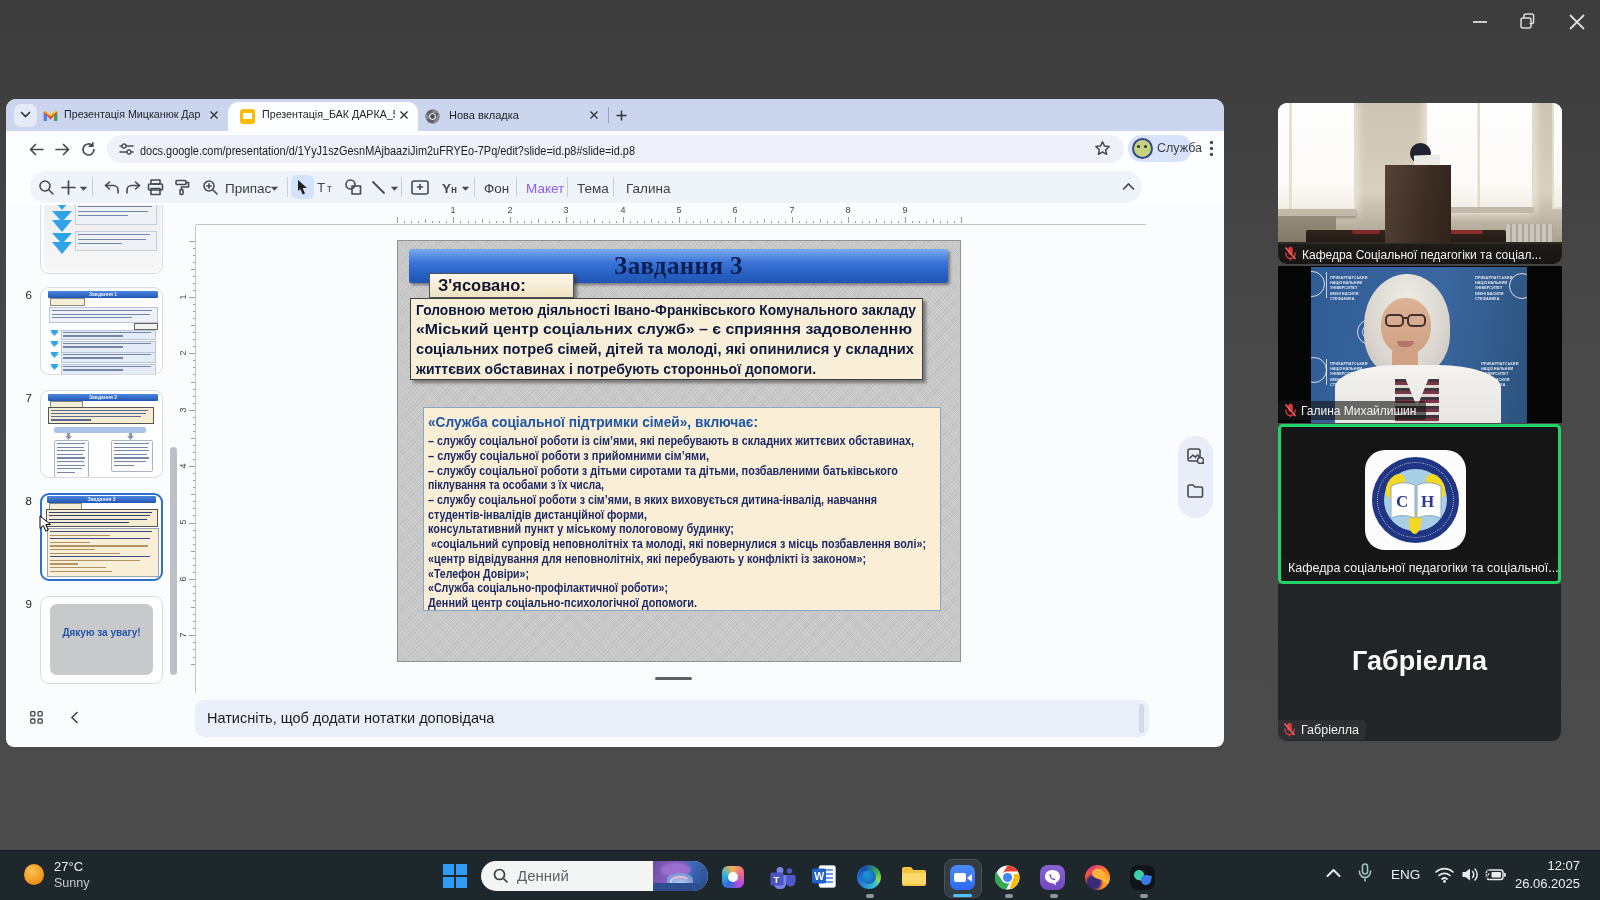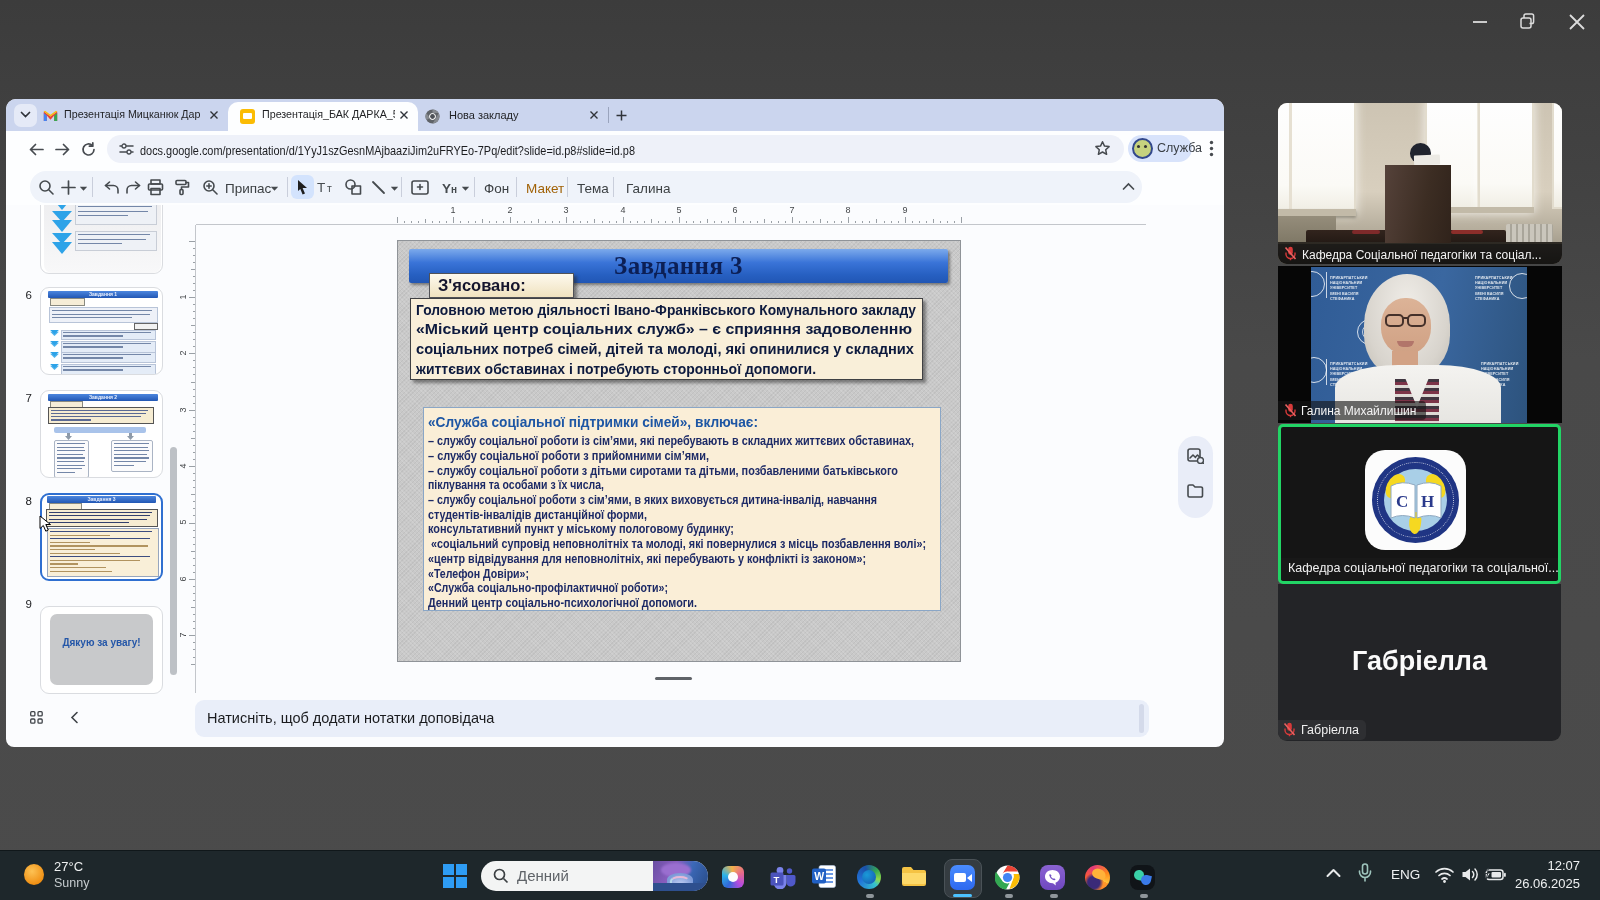--- a/index.html
+++ b/index.html
@@ -45,21 +45,21 @@
         <path d="M1.5 1.5 L8.5 8.5 M8.5 1.5 L1.5 8.5" stroke="#30343a" stroke-width="1.4"></path>
       </svg>
 
  <svg class="a" style="left:419px;top:10px" width="15" height="15" viewBox="0 0 15 15">
    <circle cx="7.5" cy="7.5" r="7" fill="#5f6368"></circle>
         <circle cx="7.5" cy="7.5" r="3" fill="#fff"></circle>
    <path d="M7.5 0.5 a7 7 0 0 1 6.1 3.6 H7.5z M1.4 11 a7 7 0 0 1 0-7 L4.9 9z M13.6 4.1 a7 7 0 0 1 -6 10.4 L11 9z" fill="#85898f"></path>
    <circle cx="7.5" cy="7.5" r="3.2" fill="#fff"></circle>
         <circle cx="7.5" cy="7.5" r="2.4" fill="#4b4f55"></circle>
  </svg>
- <div class="a" style="left:443px;top:10px;font-size:11px;color:#1f2023;">Нова закладу</div>
+ <div class="a" style="left:443px;top:10px;font-size:11px;color:#1f2023;">Нова вкладка</div>
  <svg class="a" style="left:583px;top:11px" width="10" height="10" viewBox="0 0 10 10">
         <path d="M1.5 1.5 L8.5 8.5 M8.5 1.5 L1.5 8.5" stroke="#30343a" stroke-width="1.4"></path>
       </svg>
  <div class="a" style="left:602px;top:8px;width:1px;height:16px;background:#9aa4bd;"></div>
  <svg class="a" style="left:610px;top:11px" width="11" height="11" viewBox="0 0 11 11">
         <path d="M5.5 0.5 V10.5 M0.5 5.5 H10.5" stroke="#30343a" stroke-width="1.5"></path>
       </svg>
 
  <div class="a" style="left:0;top:32px;width:1218px;height:37px;background:#fdfeff;"></div>
  <svg class="a" style="left:22px;top:42px" width="17" height="17" viewBox="0 0 17 17">
@@ -159,21 +159,21 @@
         <rect x="1" y="1" width="16" height="13" rx="2" class="ic"></rect>
         <path d="M9 4.5 v5 M6.5 7 h5" class="ic"></path>
       </svg>
  <div class="a" style="left:436px;top:82px;font-size:13.5px;font-weight:bold;color:#454a4e;">Y<span style="font-size:10px">н</span></div>
  <svg class="a" style="left:455px;top:87px" width="9" height="6" viewBox="0 0 9 6">
         <path d="M0.8 0.8 L4.5 4.8 L8.2 0.8" fill="#454a4e"></path>
       </svg>
  <div class="a" style="left:468px;top:78px;width:1px;height:20px;background:#c9cedb;"></div>
  <div class="a" style="left:478px;top:82px;font-size:13.5px;color:#3c4043;">Фон</div>
  <div class="a" style="left:510px;top:78px;width:1px;height:20px;background:#c9cedb;"></div>
- <div class="a" style="left:520px;top:82px;font-size:13.5px;color:#a16207;">Макет</div>
+ <div class="a" style="left:520px;top:82px;font-size:13.5px;color:#8b5cf6;">Макет</div>
  <div class="a" style="left:561px;top:78px;width:1px;height:20px;background:#c9cedb;"></div>
  <div class="a" style="left:571px;top:82px;font-size:13.5px;color:#3c4043;">Тема</div>
  <div class="a" style="left:607px;top:78px;width:1px;height:20px;background:#c9cedb;"></div>
  <div class="a" style="left:620px;top:82px;font-size:13.5px;color:#3c4043;">Галина</div>
  <svg class="a" style="left:1116px;top:83px" width="13" height="9" viewBox="0 0 13 9">
         <path d="M1.5 7 L6.5 2 L11.5 7" stroke="#474b50" stroke-width="1.7" fill="none" stroke-linecap="round"></path>
       </svg>
 
  <div class="a" style="left:190px;top:125px;width:950px;height:1px;background:#c3c6cb;"></div>
  <div class="a" style="left:0;top:0;">
@@ -450,21 +450,21 @@
           <div style="position:absolute;left:8px;top:46.8px;width:40px;height:1.2px;background:#b1935f;"></div>
           <div style="position:absolute;left:8px;top:50.4px;width:98px;height:1.2px;background:#b1935f;"></div>
           <div style="position:absolute;left:8px;top:54.0px;width:45px;height:1.2px;background:#b1935f;"></div>
           <div style="position:absolute;left:8px;top:57.6px;width:70px;height:1.2px;background:#b1935f;"></div>
           <div style="position:absolute;left:8px;top:61.2px;width:100px;height:1.2px;background:#3c4c80;"></div>
           <div style="position:absolute;left:8px;top:64.8px;width:90px;height:1.2px;background:#b1935f;"></div>
           <div style="position:absolute;left:8px;top:68.4px;width:28px;height:1.2px;background:#b1935f;"></div>
           <div style="position:absolute;left:8px;top:72.0px;width:56px;height:1.2px;background:#b1935f;"></div>
           <div style="position:absolute;left:8px;top:75.6px;width:62px;height:1.2px;background:#b1935f;"></div>
         </div>
- <div style="position:absolute;left:34px;top:401px;width:123px;height:88px;background:#fff;border:1px solid #dadce0;border-radius:9px;box-sizing:border-box;overflow:hidden;">
+ <div style="position:absolute;left:34px;top:391px;width:123px;height:88px;background:#fff;border:1px solid #dadce0;border-radius:9px;box-sizing:border-box;overflow:hidden;">
           <div style="position:absolute;left:9px;top:7px;width:103px;height:71px;background:#c8c9cb;border-radius:7px;"></div>
           <div style="position:absolute;left:9px;top:30px;width:103px;text-align:center;font-size:10px;font-weight:bold;color:#2456a8;">Дякую за увагу!</div>
         </div>
  <div style="position:absolute;left:12px;top:84px;width:14px;text-align:right;font-size:11.5px;color:#202124;">6</div>
  <div style="position:absolute;left:12px;top:187px;width:14px;text-align:right;font-size:11.5px;color:#202124;">7</div>
  <div style="position:absolute;left:12px;top:290px;width:14px;text-align:right;font-size:11.5px;color:#202124;">8</div>
  <div style="position:absolute;left:12px;top:393px;width:14px;text-align:right;font-size:11.5px;color:#202124;">9</div>
  <div style="position:absolute;left:164px;top:242px;width:7px;height:228px;background:#bdc1c6;border-radius:4px;"></div>
  <svg style="position:absolute;left:33px;top:310px" width="13" height="17" viewBox="0 0 13 17">
           <path d="M1 1 L11.5 9.5 H6.8 L9.3 15 L6.8 16.2 L4.3 10.5 L1 13.5z" fill="#fff" stroke="#000" stroke-width="1"></path>

